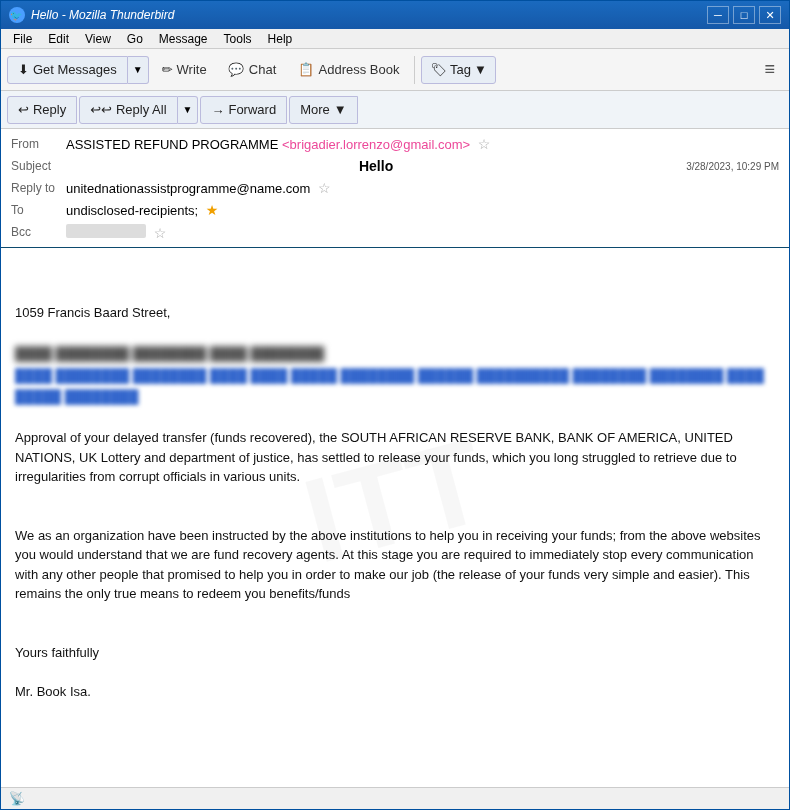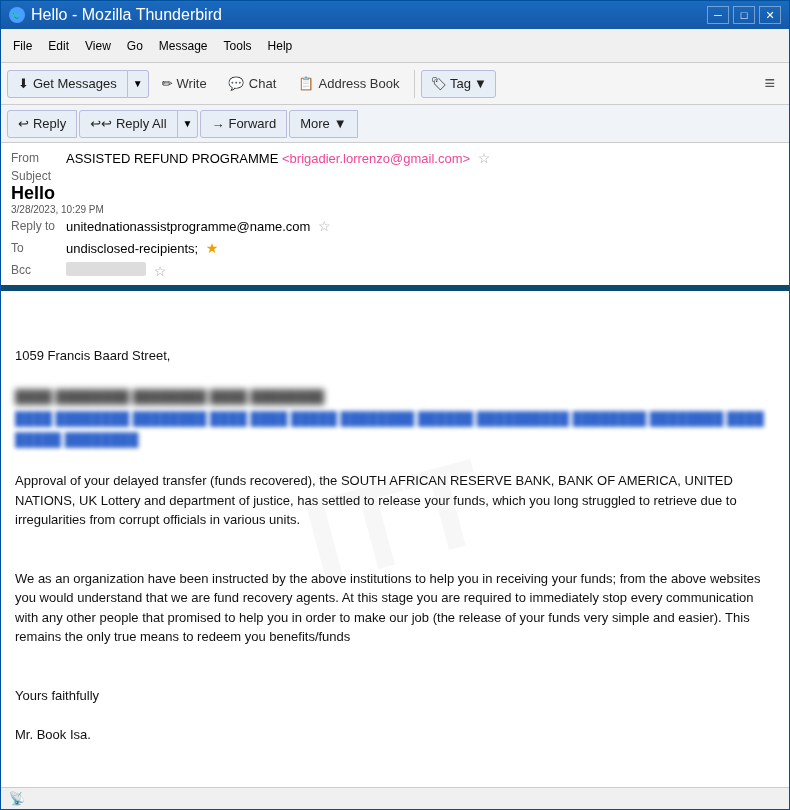--- a/index.html
+++ b/index.html
@@ -40,42 +40,43 @@
     .title-bar-icon {
       width: 16px;
       height: 16px;
       background: #4a9eff;
       border-radius: 50%;
       display: flex; align-items: center; justify-content: center;
       font-size: 10px;
       color: white;
     }
     .title-bar-title {
-      font-size: 16px;
+      font-size: 12px;
       color: white;
+      font-style: italic;
     }
     .title-bar-controls {
       display: flex;
       gap: 4px;
     }
     .title-btn {
       width: 22px;
       height: 18px;
       background: transparent;
       border: 1px solid rgba(255,255,255,0.4);
       color: white;
       font-size: 11px;
       cursor: pointer;
       display: flex; align-items: center; justify-content: center;
     }
 
     
     .menu-bar {
       background: #f0f0f0;
-      height: 34px;
+      height: 20px;
       display: flex;
       align-items: center;
       padding: 0 4px;
       border-bottom: 1px solid #ccc;
       flex-shrink: 0;
     }
     .menu-item {
       padding: 2px 8px;
       font-size: 12px;
       color: #000;
@@ -161,21 +162,21 @@
       display: flex;
     }
     .action-btn-group .action-btn {
       border-radius: 3px 0 0 3px;
     }
     .action-spacer { flex: 1; }
 
     
     .email-headers {
       background: white;
-      border-bottom: 6px solid #0c4a6e;
+      border-bottom: 1px solid #0c4a6e;
       padding: 4px 10px;
       flex-shrink: 0;
     }
     .header-row {
       display: flex;
       align-items: center;
       min-height: 22px;
       font-size: 13px;
     }
     .header-label {
@@ -197,28 +198,27 @@
       color: #aaa;
       margin-left: 4px;
       cursor: pointer;
       font-size: 14px;
     }
     .star-icon.filled { color: #f0a000; }
 
     
     .subject-row {
       display: flex;
-      align-items: flex-start;
+      align-items: center;
       justify-content: space-between;
       min-height: 22px;
-      flex-direction: column;
     }
     .subject-text {
       font-weight: bold;
-      font-size: 18px;
+      font-size: 14px;
     }
 
     
     .email-body {
       flex: 1;
       background: white;
       overflow-y: auto;
       padding: 16px 14px;
       font-size: 13px;
       line-height: 1.5;

